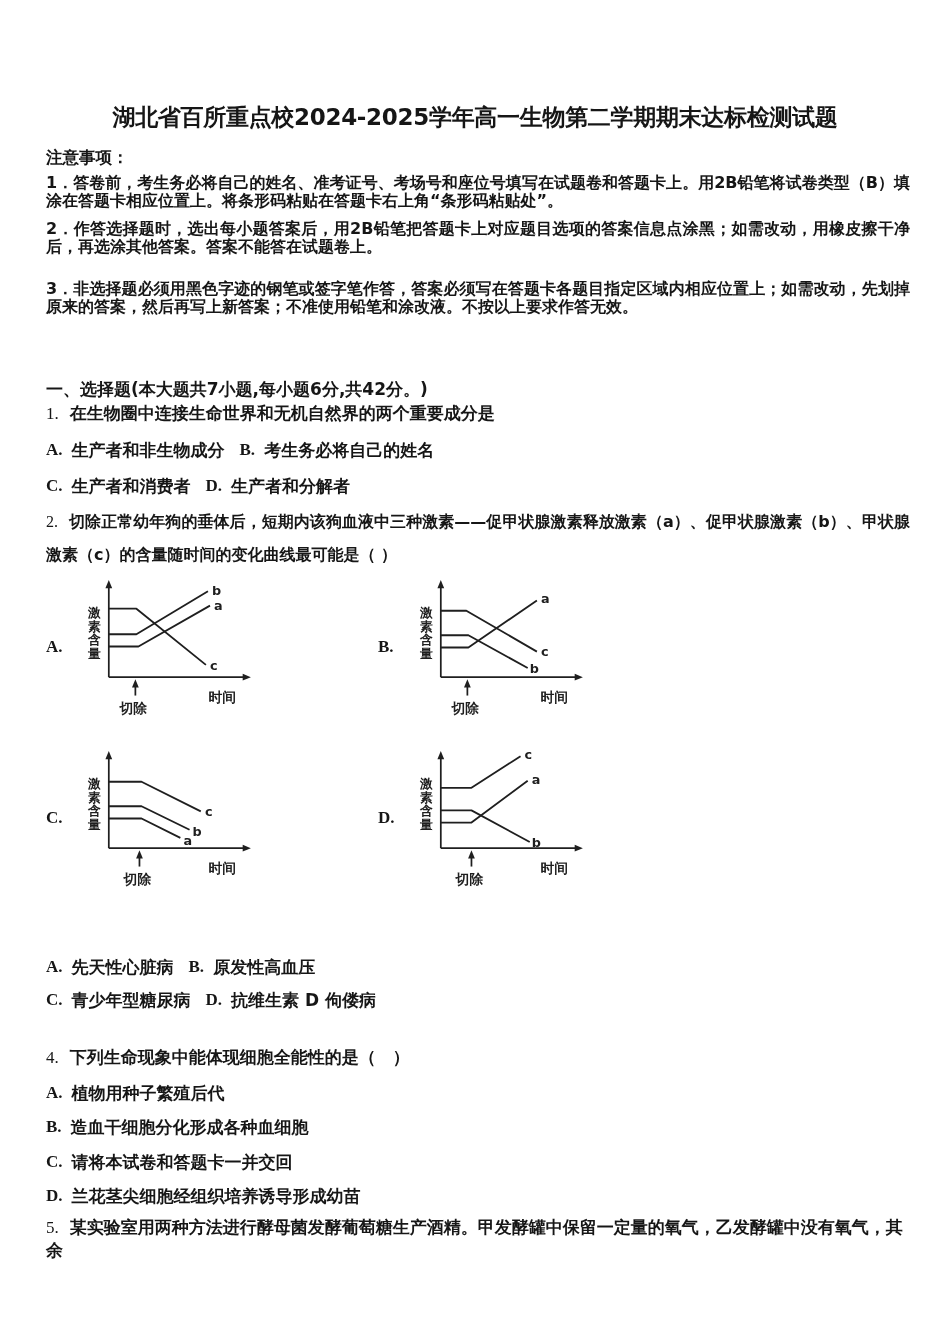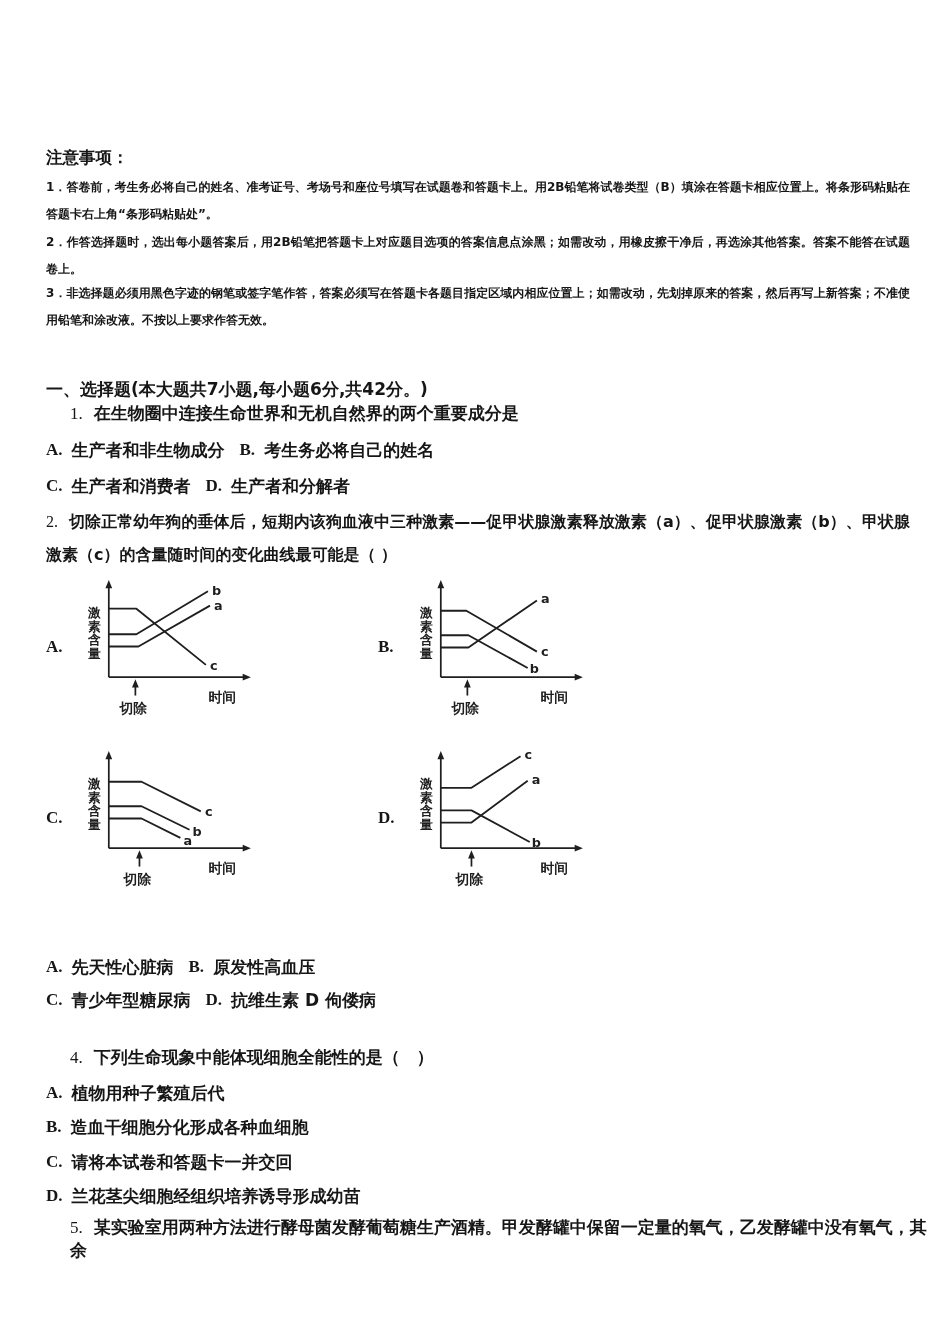--- a/index.html
+++ b/index.html
@@ -1,45 +1,46 @@
 <!DOCTYPE html>
 <html><head>
 <meta charset="utf-8">
 <style>
   html,body{margin:0;padding:0;background:#ffffff;}
   .page{position:relative;width:950px;height:1344px;background:#fff;overflow:hidden;
         font-family:"DejaVu Sans","Liberation Sans",sans-serif;color:#161616;}
   .abs{position:absolute;left:46px;width:864px;}
   .title{left:0;width:950px;text-align:center;font-size:23px;font-weight:800;letter-spacing:-0.3px;}
   .notice-heading{font-size:16.5px;font-weight:700;}
-  .notice-item{font-size:12px;line-height:27px;font-weight:600;text-align:justify;}
+  .notice-item{font-size:16px;line-height:18px;font-weight:600;text-align:justify;}
   .section-heading{font-size:17px;font-weight:700;}
-  .stem{font-size:17px;line-height:22px;font-weight:600;margin-left:24px;}
+  .stem{font-size:17px;line-height:22px;font-weight:600;}
   .qnum{font-family:"Liberation Serif","DejaVu Serif",serif;font-weight:400;margin-right:11px;}
   .q2stem{font-size:16px;line-height:33px;font-weight:600;text-align:justify;}
   .opt-row{display:flex;margin-top:11.5px;font-size:17px;line-height:22px;font-weight:600;}
   #q1 .opt-row{margin-top:14px;}
   #q4 .opt-row{margin-top:12.5px;}
   .opt{display:flex;margin-right:15px;}
   .olabel{font-family:"Liberation Serif","DejaVu Serif",serif;font-weight:700;margin-right:9px;flex:none;}
   .graph-grid{position:absolute;left:46px;top:578px;display:grid;grid-template-columns:332px 332px;row-gap:33px;}
   .graph-cell{display:flex;align-items:center;}
   .graph-letter{font-family:"Liberation Serif","DejaVu Serif",serif;font-weight:700;font-size:17px;width:30px;flex:none;}
   svg.mini-graph{width:176px;height:138px;display:block;}
   svg.mini-graph text{font-family:"DejaVu Sans","Liberation Sans",sans-serif;}
 </style>
 </head>
 <body>
 
 <div class="page">
 
+  <div class="abs title" style="top:102px">湖北省百所重点校2024-2025学年高一生物第二学期期末达标检测试题</div>
 
   <div class="abs notice-heading" style="top:147px">注意事项：</div>
   <div class="abs notice-item" style="top:174px">1．答卷前，考生务必将自己的姓名、准考证号、考场号和座位号填写在试题卷和答题卡上。用2B铅笔将试卷类型（B）填涂在答题卡相应位置上。将条形码粘贴在答题卡右上角“条形码粘贴处”。</div>
-  <div class="abs notice-item" style="top:229px">2．作答选择题时，选出每小题答案后，用2B铅笔把答题卡上对应题目选项的答案信息点涂黑；如需改动，用橡皮擦干净后，再选涂其他答案。答案不能答在试题卷上。</div>
+  <div class="abs notice-item" style="top:220px">2．作答选择题时，选出每小题答案后，用2B铅笔把答题卡上对应题目选项的答案信息点涂黑；如需改动，用橡皮擦干净后，再选涂其他答案。答案不能答在试题卷上。</div>
   <div class="abs notice-item" style="top:280px">3．非选择题必须用黑色字迹的钢笔或签字笔作答，答案必须写在答题卡各题目指定区域内相应位置上；如需改动，先划掉原来的答案，然后再写上新答案；不准使用铅笔和涂改液。不按以上要求作答无效。</div>
 
   <div class="abs section-heading" style="top:378px">一、选择题(本大题共7小题,每小题6分,共42分。)</div>
 
   <div class="abs" style="top:402px" id="q1">
     <div class="stem">
       <span class="qnum">1.</span><span>在生物圈中连接生命世界和无机自然界的两个重要成分是</span>
     </div>
     <div class="opt-row">
       <span class="opt">

